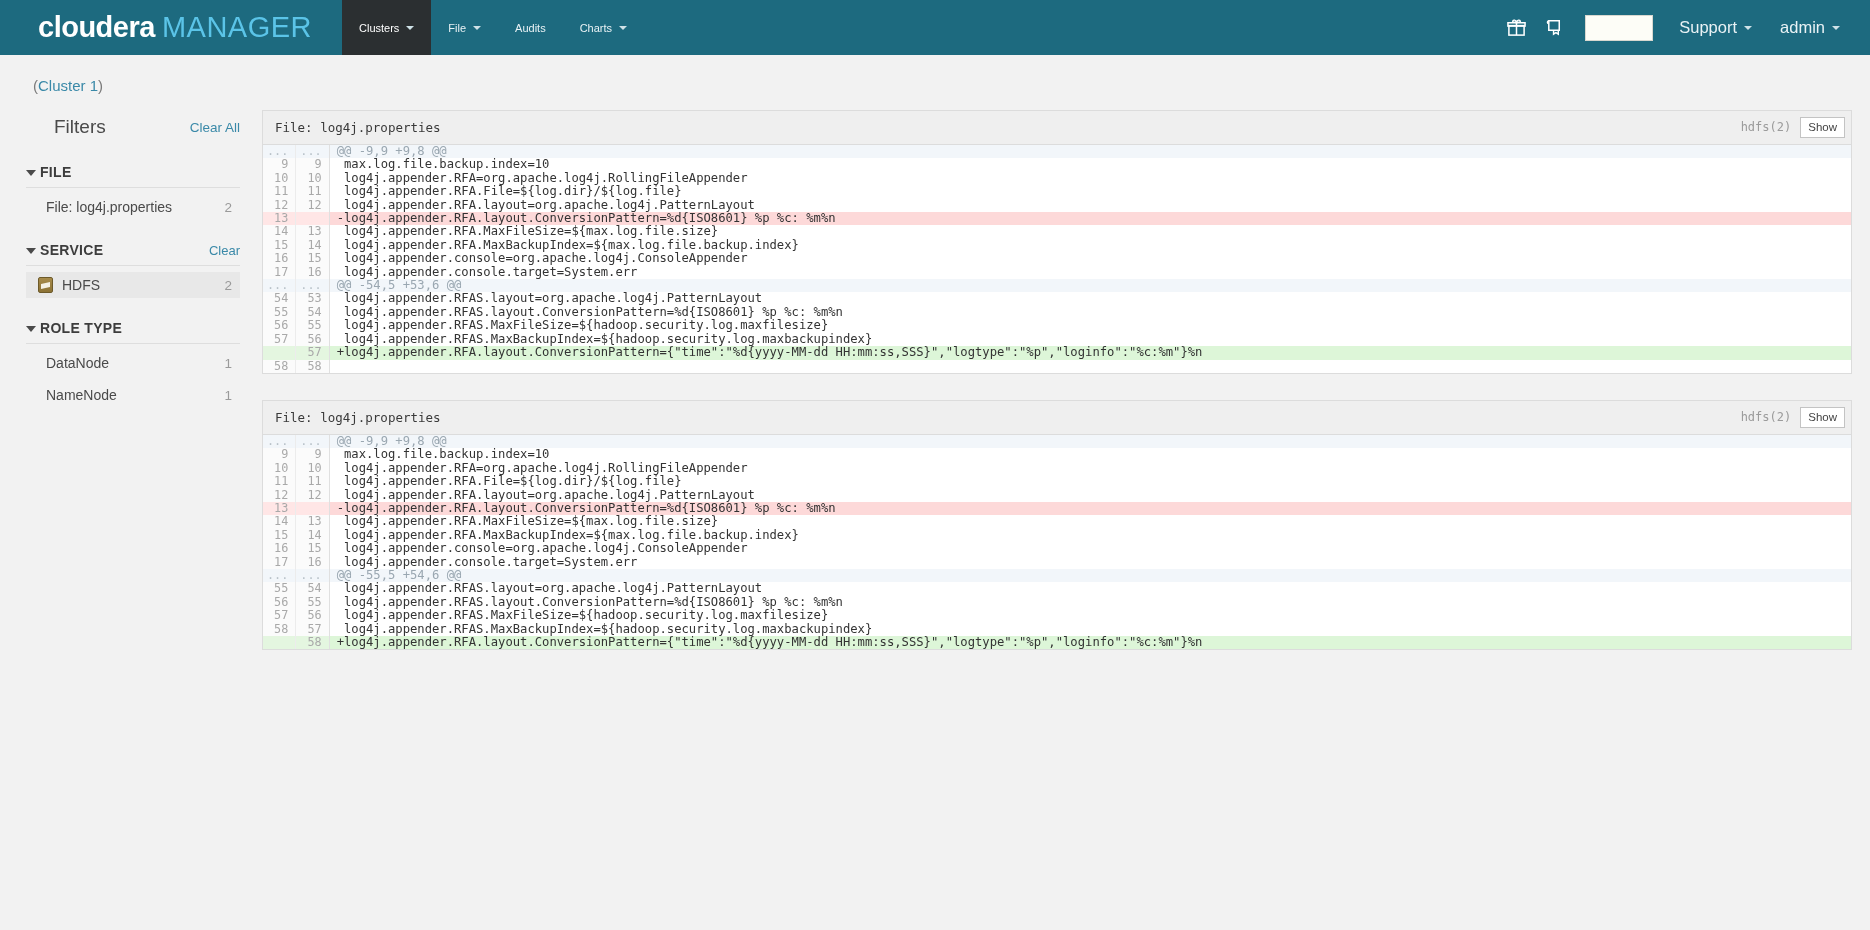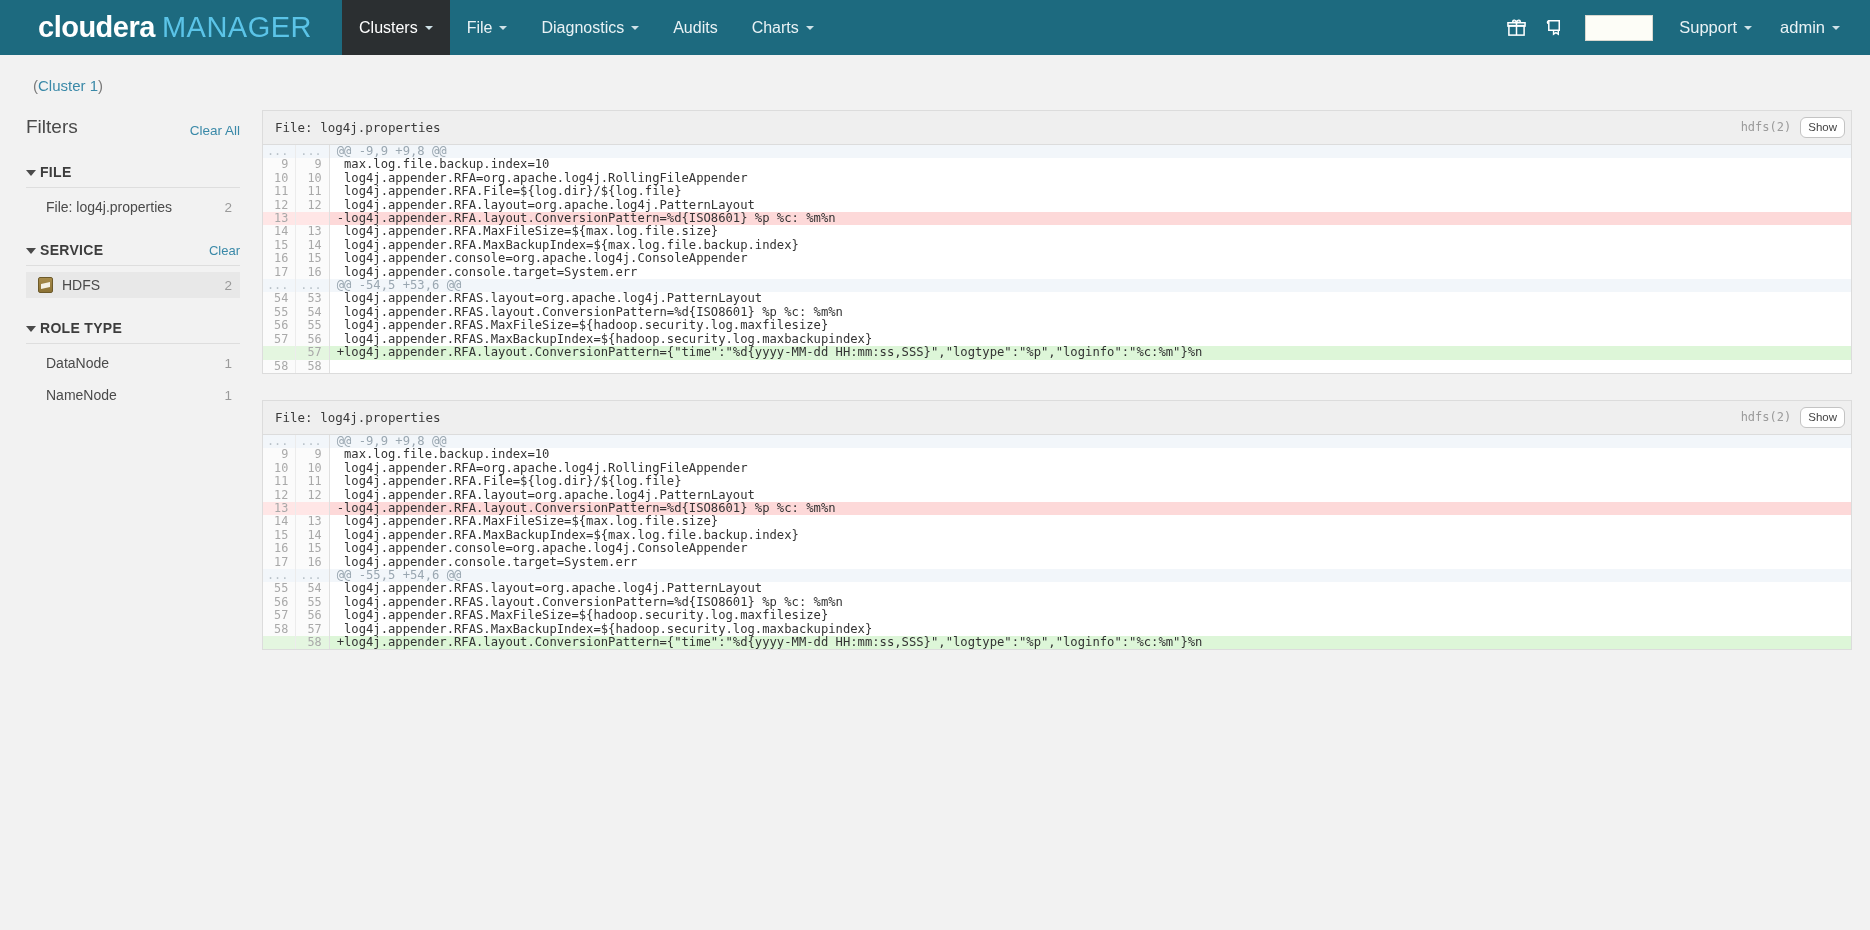--- a/index.html
+++ b/index.html
@@ -26,21 +26,21 @@
     letter-spacing: -0.5px;
     border-radius: 17px;
   }
   .brand .b1 { color: #ffffff; font-weight: bold; }
   .brand .b2 { color: #5bc4e8; font-weight: normal; margin-left: 7px; letter-spacing: 0.5px;}
   .navitems { display: flex; align-items: stretch; }
   .navitem {
     display: flex; align-items: center;
     padding: 0 17px;
     color: #e9f2f5;
-    font-size: 16px;
+    font-size: 11px;
     cursor: pointer;
     white-space: nowrap;
   }
   .navitem.active { background: #2b2f31; color: #ffffff; }
   .caret-down {
     display: inline-block;
     margin-left: 7px;
     width: 0; height: 0;
     border-left: 4.5px solid transparent;
     border-right: 4.5px solid transparent;
@@ -91,22 +91,23 @@
     height: calc(930px - 55px - 66px);
   }
 
   
   .sidebar {
     width: 262px;
     flex: 0 0 262px;
     padding: 8px 22px 0 26px;
   }
   .filters-head {
-    display: flex; align-items: flex-end; justify-content: space-between;
+    display: flex; align-items: center; justify-content: space-between;
     margin-bottom: 26px;
+    margin-left: 28px;
   }
   .filters-title { font-size: 19px; color: #4a4a4a; }
   .clear-all { font-size: 13.5px; color: #3a89a8; cursor: pointer; }
   .facet { margin-bottom: 22px; }
   .facet-head {
     display: flex; align-items: flex-end; justify-content: space-between;
     border-bottom: 1px solid #dedede;
     padding-bottom: 7px;
   }
   .facet-head-left { display: flex; align-items: center; }
@@ -180,21 +181,21 @@
     font-family: "DejaVu Sans Mono", monospace;
     font-size: 12px;
     color: #9b9b9b;
   }
   .show-btn {
     border: 1px solid #c3c3c3;
     background: #ffffff;
     font-size: 11.5px;
     color: #444;
     padding: 3px 7px;
-    border-radius: 6px;
+    border-radius: 0;
     cursor: pointer;
     line-height: 1.1;
   }
   .difftable {
     width: 100%;
     border-collapse: collapse;
     font-family: "DejaVu Sans Mono", monospace;
     font-size: 12.2px;
   }
   .difftable td { padding: 0; vertical-align: top; line-height: 13.4px; height: 13.4px;}
@@ -234,24 +235,20 @@
   <div class="navitems" id="navitems">
       <div class="navitem active">
         <span>Clusters</span>
         <span class="caret-down"></span>
       </div>
       <div class="navitem">
         <span>File</span>
         <span class="caret-down"></span>
       </div>
       <div class="navitem">
-        <span>Diagnostics</span>
-        <span class="caret-down"></span>
-      </div>
-      <div class="navitem">
         <span>Audits</span>
       </div>
       <div class="navitem">
         <span>Charts</span>
         <span class="caret-down"></span>
       </div>
     </div>
   <div class="nav-right">
     <div class="navicon">
       <svg width="19" height="19" viewBox="0 0 20 20" aria-hidden="true">

